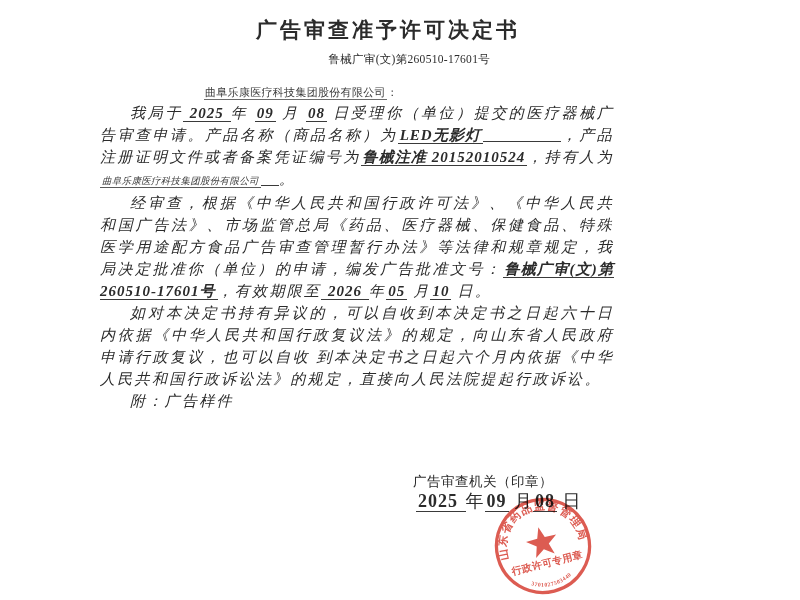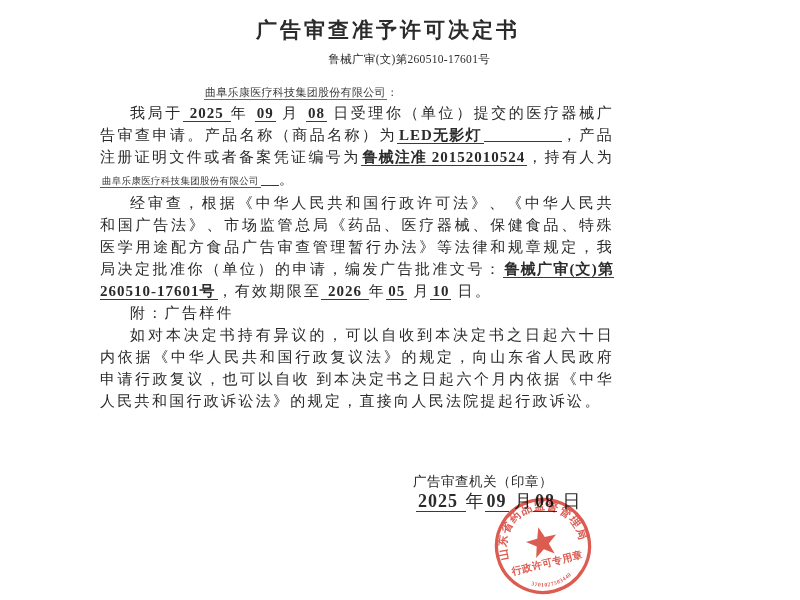--- a/index.html
+++ b/index.html
@@ -20,21 +20,21 @@
     position:absolute; top:85px; left:204px;
     font-size:11px; letter-spacing:0.3px; color:#3a3a3a;
   }
   .addressee .name { border-bottom:1px solid #6b6b6b; padding:0 1px 1px 1px; }
   .body-text {
     position:absolute; top:102px; left:100px; width:514px;
     font-size:15px; line-height:22px; letter-spacing:2.3px;
     text-align:justify; text-justify:inter-ideograph;
   }
   .para { margin:0; }
-  .para.indent { text-indent:30px; }
+  .para.indent { text-indent:30px;font-style:italic; }
   .seg-n { }
   .seg-u {
     font-weight:bold; border-bottom:1px solid #3a3a3a; padding:0 2px 0 2px;
     letter-spacing:1px;
   }
   .seg-us {
     font-size:9.5px; border-bottom:1px solid #5a5a5a; padding:0 2px 1px 2px;
     letter-spacing:0.3px; color:#3a3a3a;
   }
   .seg-blank {
@@ -62,22 +62,22 @@
 
   <h1 class="title">广告审查准予许可决定书</h1>
 
   <div class="doc-number">鲁械广审(文)第260510-17601号</div>
 
   <div class="addressee"><span class="name">曲阜乐康医疗科技集团股份有限公司</span><span>：</span></div>
 
   <div class="body-text">
       <p class="para indent"><span class="seg-n">我局于</span><span class="seg-u"> 2025 </span><span class="seg-n"> 年 </span><span class="seg-u">09</span><span class="seg-n"> 月 </span><span class="seg-u">08</span><span class="seg-n"> 日受理你（单位）提交的医疗器械广告审查申请。产品名称（商品名称）为</span><span class="seg-u">LED无影灯</span><span class="seg-blank" style="width: 78px;"></span><span class="seg-n">，产品注册证明文件或者备案凭证编号为</span><span class="seg-u">鲁械注准 20152010524</span><span class="seg-n">，持有人为 </span><span class="seg-us">曲阜乐康医疗科技集团股份有限公司</span><span class="seg-blank" style="width: 18px;"></span><span class="seg-n">。</span></p>
       <p class="para indent"><span class="seg-n">经审查，根据《中华人民共和国行政许可法》、《中华人民共和国广告法》、市场监管总局《药品、医疗器械、保健食品、特殊医学用途配方食品广告审查管理暂行办法》等法律和规章规定，我局决定批准你（单位）的申请，编发广告批准文号：</span><span class="seg-u">鲁械广审(文)第260510-17601号</span><span class="seg-n">，有效期限至</span><span class="seg-u"> 2026 </span><span class="seg-n"> 年</span><span class="seg-u">05</span><span class="seg-n"> 月</span><span class="seg-u">10</span><span class="seg-n"> 日。</span></p>
+      <p class="para indent"><span class="seg-n">如对本决定书持有异议的，可以自收到本决定书之日起六十日内依据《中华人民共和国行政复议法》的规定，向山东省人民政府申请行政复议，也可以自收 到本决定书之日起六个月内依据《中华人民共和国行政诉讼法》的规定，直接向人民法院提起行政诉讼。</span></p>
       <p class="para indent"><span class="seg-n">附：广告样件</span></p>
-      <p class="para indent"><span class="seg-n">如对本决定书持有异议的，可以自收到本决定书之日起六十日内依据《中华人民共和国行政复议法》的规定，向山东省人民政府申请行政复议，也可以自收 到本决定书之日起六个月内依据《中华人民共和国行政诉讼法》的规定，直接向人民法院提起行政诉讼。</span></p>
     </div>
 
   <div class="signature-org">广告审查机关（印章）</div>
 
   <div class="signature-date"><span class="seg-u"> 2025 </span><span class="seg-n"> 年</span><span class="seg-u">09</span><span class="seg-n"> 月</span><span class="seg-u">08</span><span class="seg-n"> 日</span></div>
 
   <div class="stamp" style="color: rgb(216, 69, 58);">
     <svg viewBox="0 0 100 100" width="102" height="102">
       <defs>
         <path id="arc-top" d="M 16.2 62.3 A 36 36 0 1 1 83.8 62.3" fill="none"></path>

